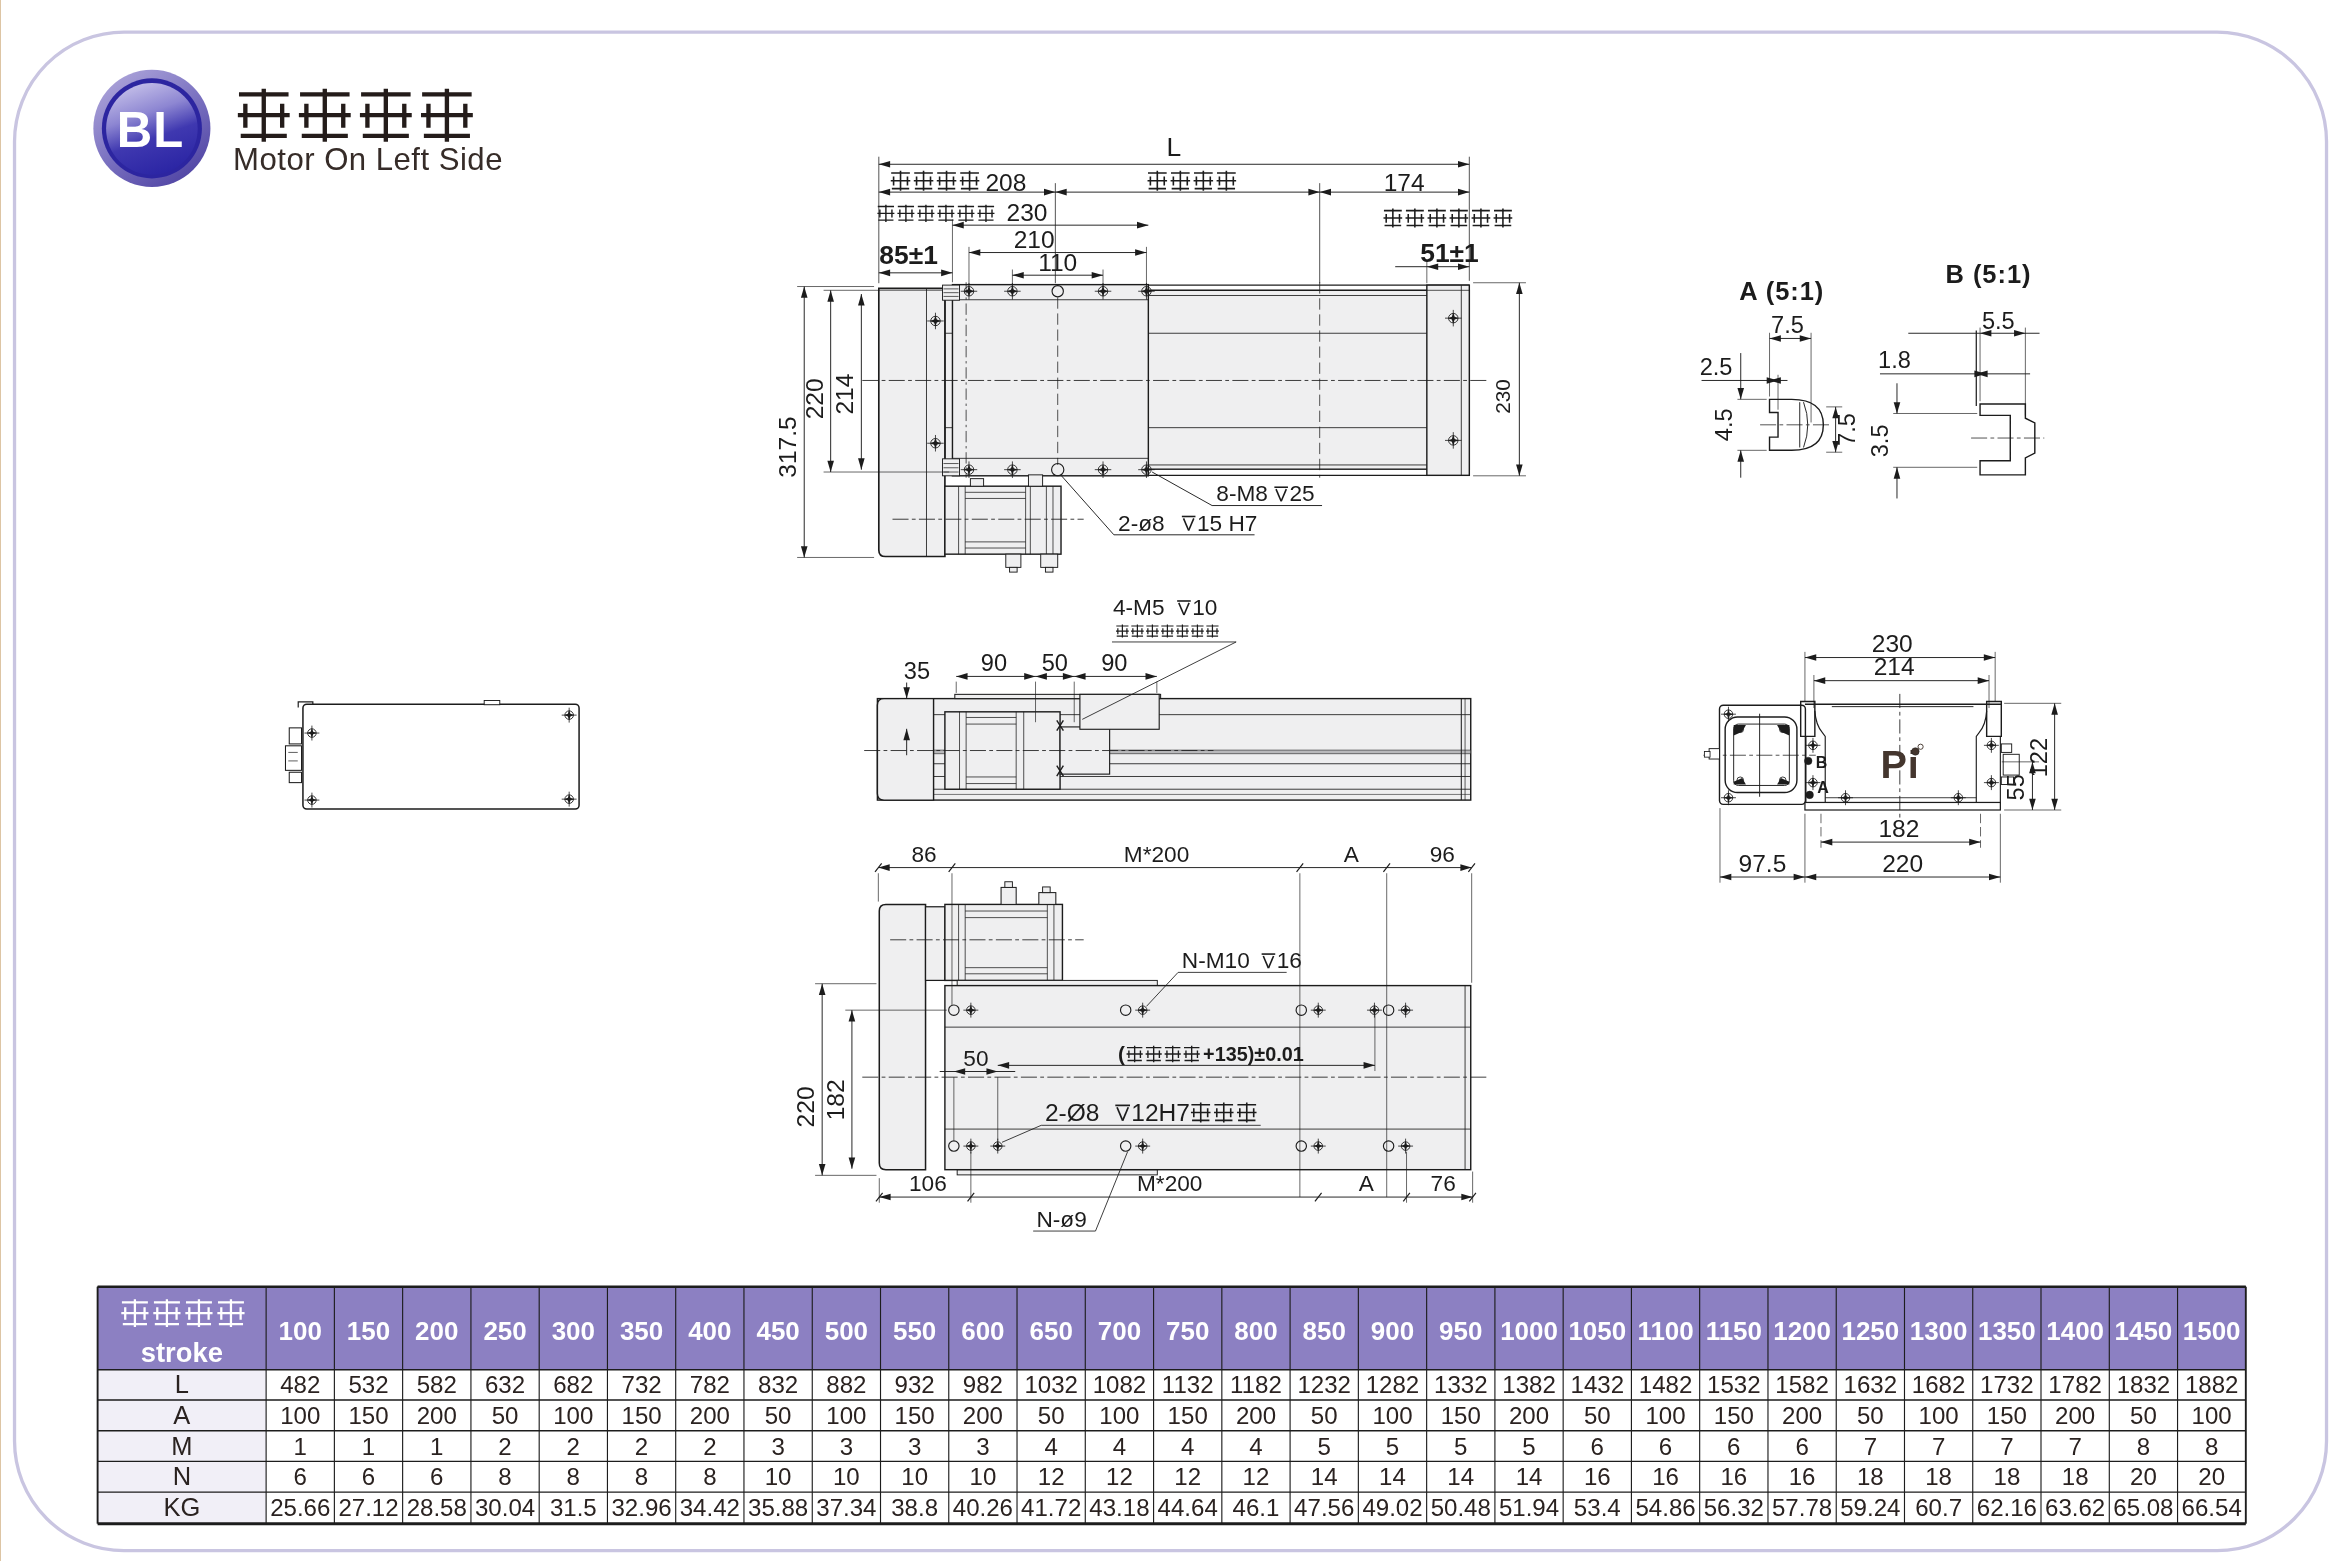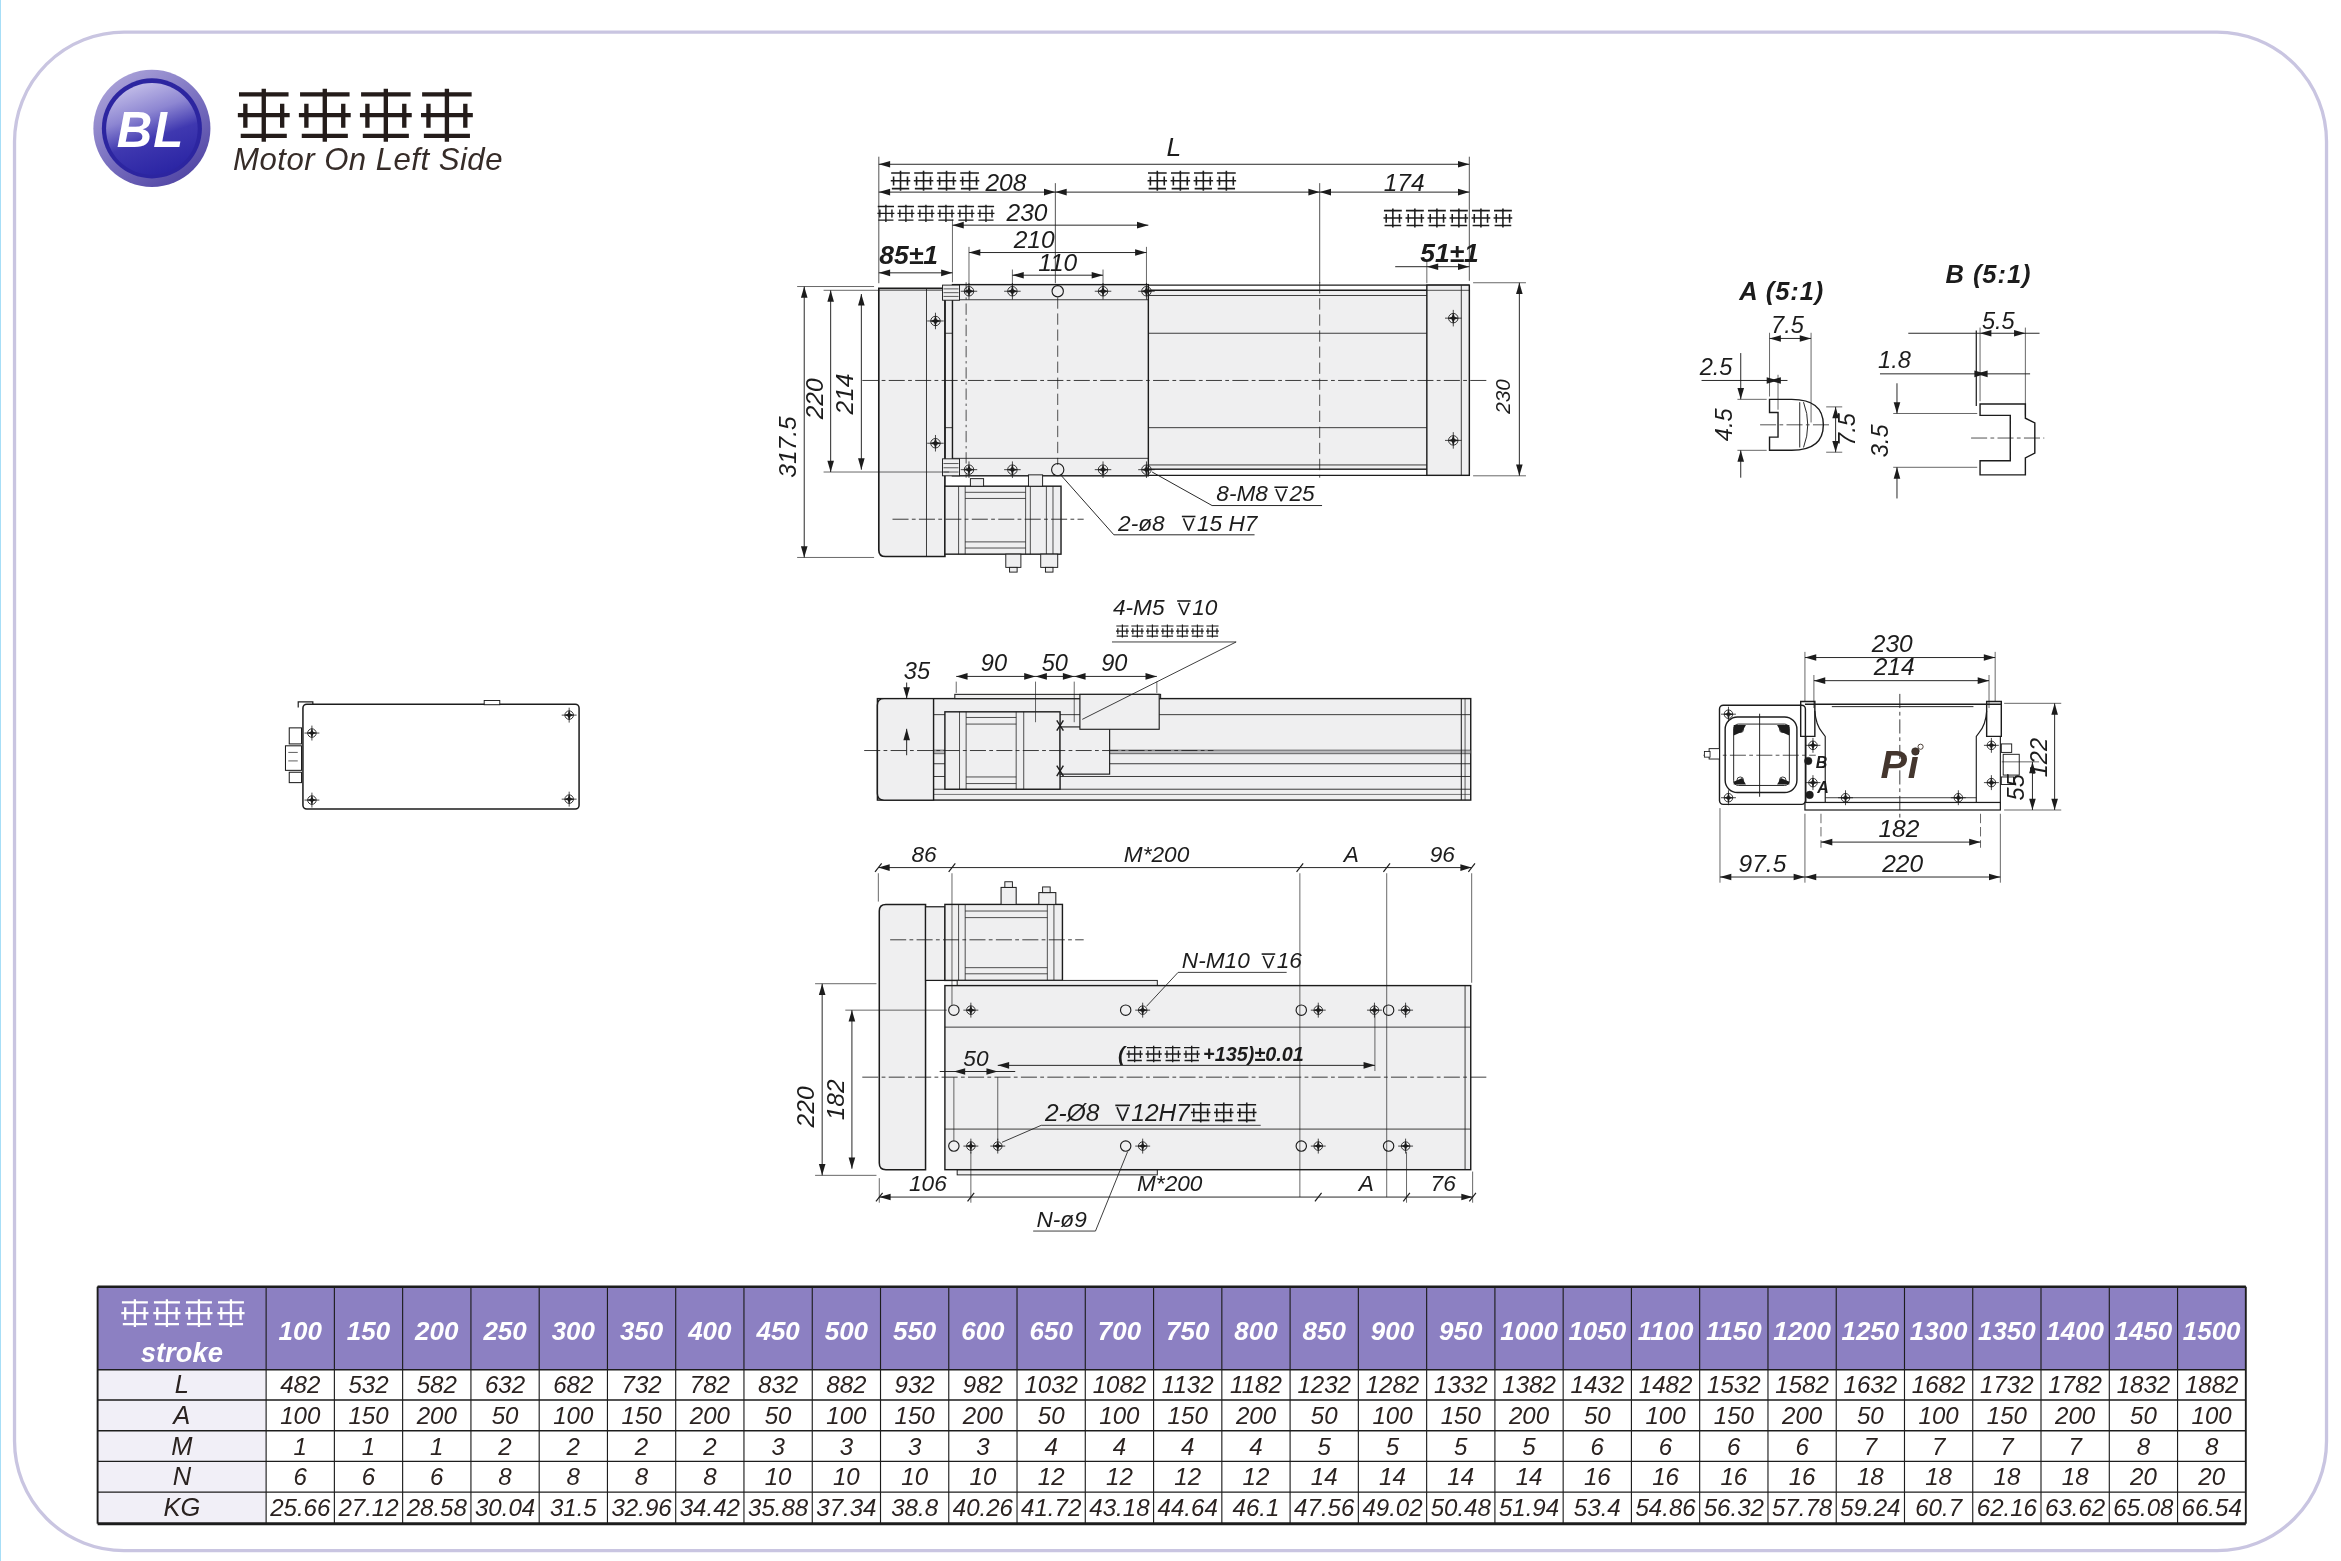--- a/index.html
+++ b/index.html
@@ -1,14 +1,14 @@
 <!DOCTYPE html>
 <html style="font-size:7.6px"><head><meta charset="utf-8"><style>
 html,body{margin:0;padding:0;background:#ffffff;}
-.pg{position:relative;width:2342px;height:1561px;overflow:hidden;background:#0ea5e9;font-style:italic;}
+.pg{position:relative;width:2342px;height:1561px;overflow:hidden;background:#a16207;}
 </style></head><body>
 <div class="pg">
 <svg width="2342" height="1561" viewBox="0 0 4960 3307">
 <defs>
 <linearGradient id="gOut" x1="0" y1="0" x2="0.7" y2="1">
           <stop offset="0" stop-color="#b6aede"></stop>
           <stop offset="0.55" stop-color="#7d74c2"></stop>
           <stop offset="1" stop-color="#5247a5"></stop>
         </linearGradient>
 <linearGradient id="gIn" x1="0.25" y1="0" x2="0.6" y2="1">

